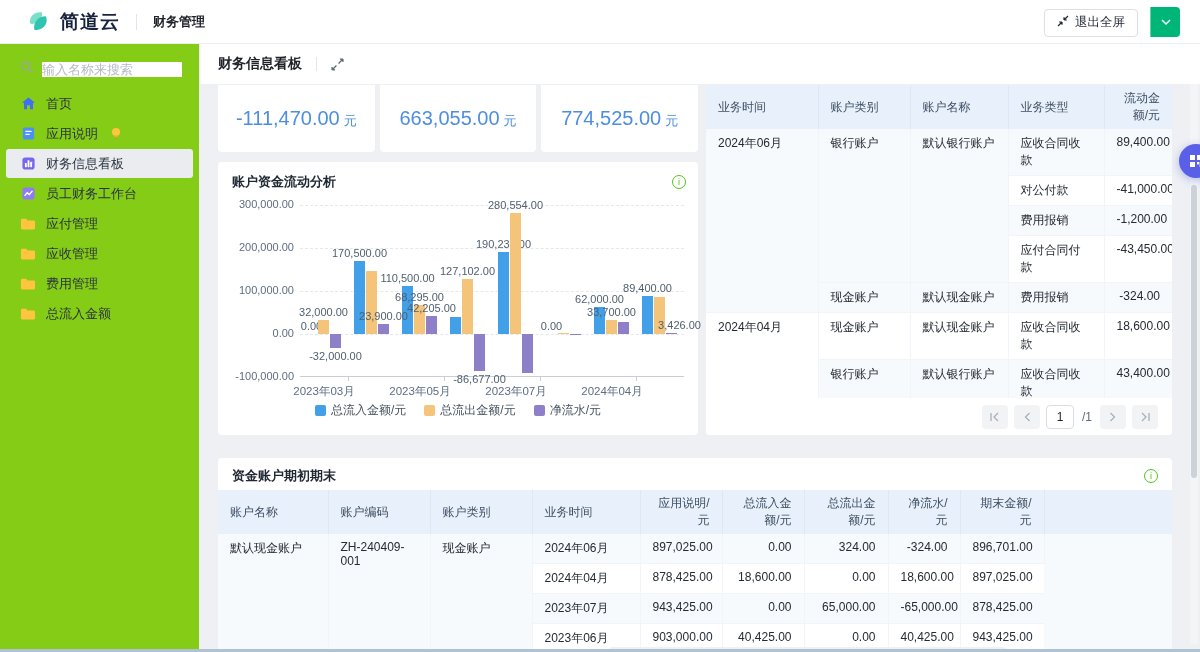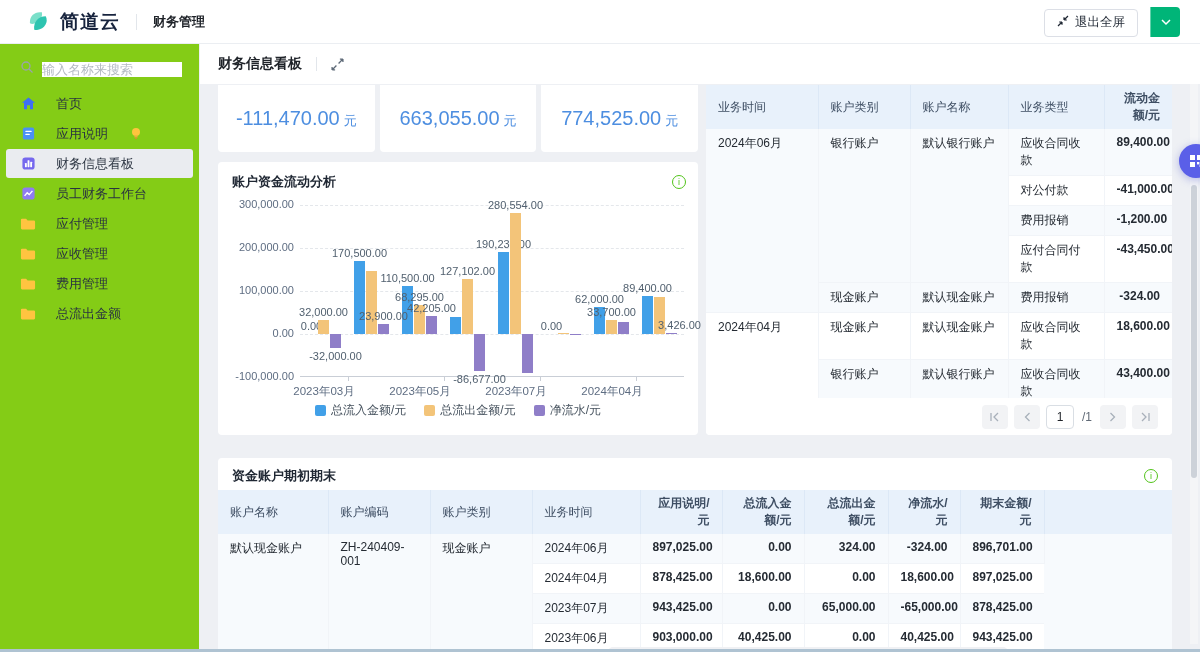--- a/index.html
+++ b/index.html
@@ -24,21 +24,21 @@
     border-radius:4px 0 0 4px; font-size:13px; cursor:pointer; font-family:inherit; }
   .split-caret { width:30px; height:30px; background:#00B578; border:none; border-left:1px solid rgba(255,255,255,.38);
     border-radius:0 4px 4px 0; display:flex; align-items:center; justify-content:center; cursor:pointer; }
 
   
   .sidebar { position:absolute; left:0; top:44px; width:200px; height:608px; background:#84cc16;
     border-right:1px solid #EDEFF2; z-index:20; }
   .search { display:flex; align-items:center; gap:8px; padding:16px 0 10px 20px; }
   .search input { border:none; outline:none; font-size:13px; color:#333; width:140px; font-family:inherit; }
   .search input::placeholder { color:#B4BAC3; }
-  .side-item { display:flex; align-items:center; gap:20px; height:29px; margin:1px 6px; padding:0 0 0 14px;
+  .side-item { display:flex; align-items:center; gap:10px; height:29px; margin:1px 6px; padding:0 0 0 14px;
     border-radius:3px; font-size:13px; color:#2A3340; cursor:pointer; }
   .side-item.sel { background:#EAECF0; }
   .si-icon { width:16px; height:16px; display:inline-flex; align-items:center; justify-content:center; }
   .si-bulb { display:inline-flex; margin-left:2px; }
 
   
   .main { position:absolute; left:200px; top:44px; width:1000px; height:608px; background:#EEF0F4; }
   .main-header { position:absolute; left:0; top:0; width:100%; height:40px; background:#fff;
     display:flex; align-items:center; padding-left:18px; }
   .page-title { font-size:14px; font-weight:700; color:#1F2329; }
@@ -76,21 +76,21 @@
 
   
   table { border-collapse:collapse; width:100%; table-layout:fixed; font-size:12px; }
   th { background:#E8F1FB; color:#3E4E63; font-weight:500; text-align:left; padding:5px 12px;
     border-right:1px solid #DCE8F6; height:24px; }
   th:last-child { border-right:none; }
   td { padding:6px 12px; border-bottom:1px solid #F1F4F8; border-right:1px solid #F1F4F8;
     color:#252B33; vertical-align:top; height:25px; background:#fff; }
   td:last-child { border-right:none; }
   tr.tint td { background:#F7FAFD; }
-  .num { text-align:right;font-weight:bold; }
+  .num { text-align:right; }
 
   
   .flow-card { left:506px; top:1px; width:466px; height:350px; border-radius:0 0 4px 4px; overflow:hidden; }
   .flow-wrap { position:absolute; left:0; top:0; width:466px; height:313px; overflow:hidden; }
   .flow-card table th:nth-child(1){width:112px} .flow-card table th:nth-child(2){width:92px}
   .flow-card table th:nth-child(3){width:98px} .flow-card table th:nth-child(4){width:96px}
   .pagination { position:absolute; left:0; bottom:0; width:466px; height:37px; background:#fff;
     display:flex; align-items:center; justify-content:flex-end; gap:6px; padding-right:14px; }
   .pg-btn { width:26px; height:24px; background:#F2F3F5; border:none; border-radius:4px;
     display:flex; align-items:center; justify-content:center; cursor:pointer; }
@@ -236,21 +236,21 @@
           </svg>
         </span>
         <span class="si-label">费用管理</span>
       </div>
       <div class="side-item">
         <span class="si-icon">
           <svg width="16" height="14" viewBox="0 0 17 14">
             <path d="M1 2.6 a1.2 1.2 0 0 1 1.2-1.2 h4.3 l1.6 2 h6.7 a1.2 1.2 0 0 1 1.2 1.2 v7 a1.2 1.2 0 0 1 -1.2 1.2 h-12.6 a1.2 1.2 0 0 1 -1.2 -1.2 z" fill="#FFC440"></path>
           </svg>
         </span>
-        <span class="si-label">总流出金额</span>
+        <span class="si-label">总流入金额</span>
       </div>
     </nav>
 </aside>
 
 <div class="main">
   <div class="main-header">
     <span class="page-title">财务信息看板</span>
     <span class="mh-divider"></span>
     <span class="expand-btn">
       <svg width="13" height="13" viewBox="0 0 12 12" fill="none" stroke="#5E6A78" stroke-width="1.2">

